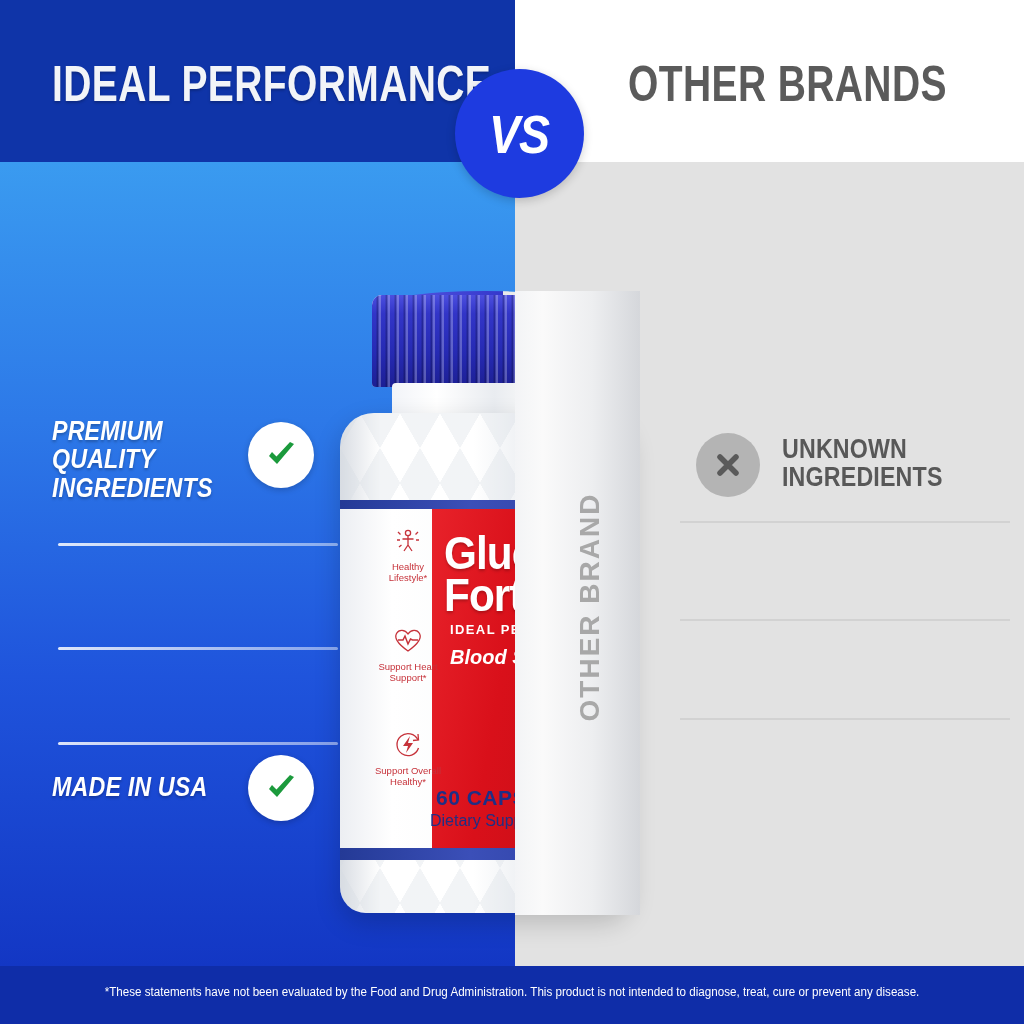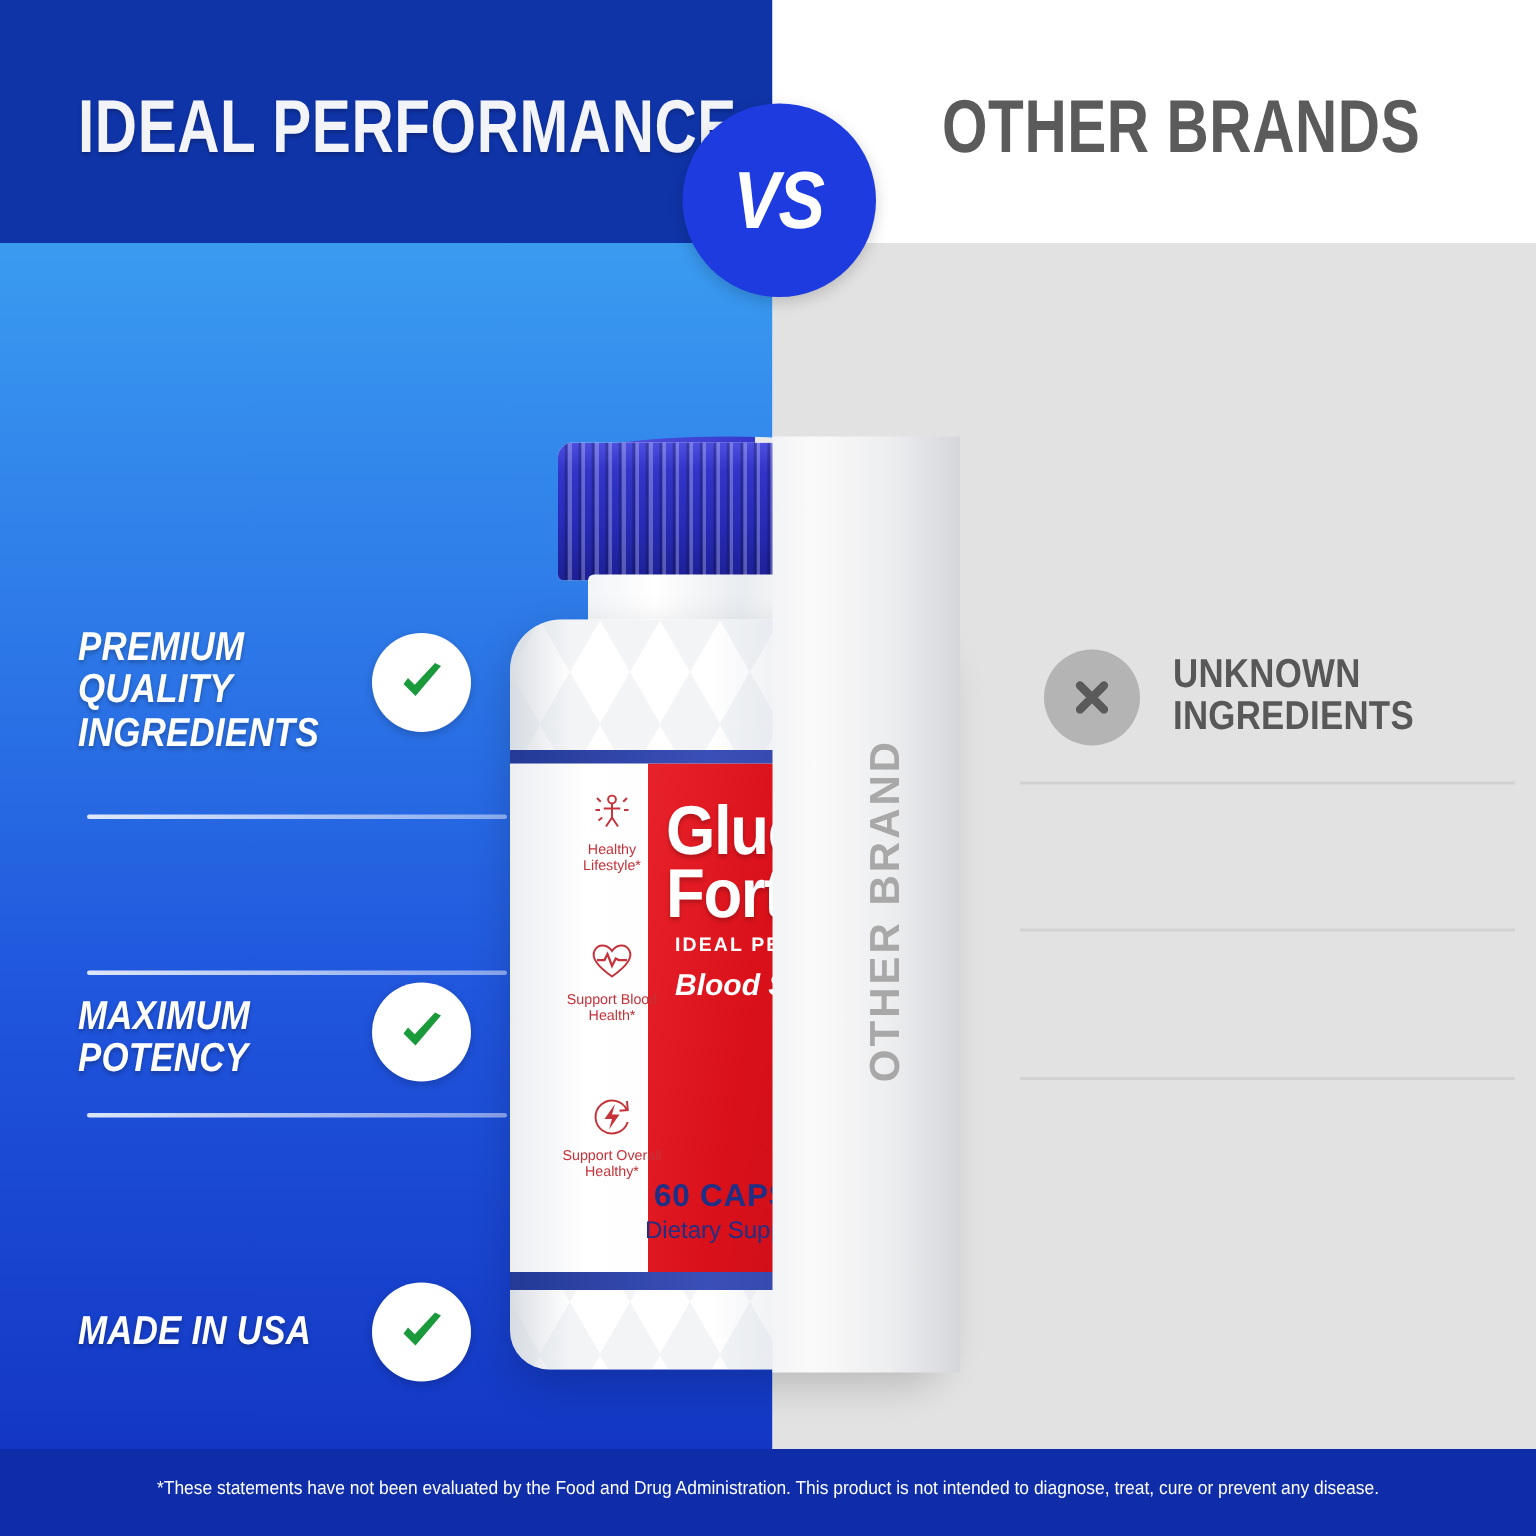--- a/index.html
+++ b/index.html
@@ -230,21 +230,21 @@
         <span class="cap2">Healthy Lifestyle*</span>
       </div>
 
       <div class="ficon" style="top:124px;">
         <span class="glyph">
           <svg width="34" height="32" viewBox="0 0 34 32" fill="none" stroke="#C6323A" stroke-width="1.3">
             <path d="M17 27 C7 20 3 14 5.5 9.5 C8 5 14 5.5 17 10 C20 5.5 26 5 28.5 9.5 C31 14 27 20 17 27 Z"></path>
             <path d="M7 16 H12 L14 12 L17 20 L19.5 15 L21.5 16 H27" stroke-width="1.5"></path>
           </svg>
         </span>
-        <span class="cap2">Support Blood Health*</span>
+        <span class="cap2">Support Heart Support*</span>
       </div>
 
       <div class="ficon" style="top:228px;">
         <span class="glyph">
           <svg width="32" height="32" viewBox="0 0 32 32" fill="none" stroke="#C6323A" stroke-width="1.3">
             <path d="M26 12 A11 11 0 1 0 26.5 20"></path>
             <path d="M26 6 L26.5 12 L21 12.5"></path>
             <path d="M18 8 L11 18 H16 L14 25 L21 15 H16 Z" fill="#C6323A" stroke="none"></path>
           </svg>
         </span>
@@ -262,28 +262,20 @@
     <div class="l-row">
       <div class="l-text" style="top:12px;">PREMIUM QUALITY INGREDIENTS</div>
       <div class="l-badge" style="top:17px;">
         <svg width="36" height="36" viewBox="0 0 36 36">
           <path d="M6 19 L14 27 L31 7 L27 5 L13.5 19.5 L9 15 Z" fill="#1B9A3C"></path>
         </svg>
       </div>
     </div>
     <div class="l-div" style="top:138px;"></div>
 
-    <div class="l-row">
-      <div class="l-text" style="top:158px;">MAXIMUM POTENCY</div>
-      <div class="l-badge" style="top:150px;">
-        <svg width="36" height="36" viewBox="0 0 36 36">
-          <path d="M6 19 L14 27 L31 7 L27 5 L13.5 19.5 L9 15 Z" fill="#1B9A3C"></path>
-        </svg>
-      </div>
-    </div>
     <div class="l-div" style="top:242px;"></div>
 
     <div class="l-row">
       <div class="l-text" style="top:268px;">MADE IN USA</div>
       <div class="l-badge" style="top:250px;">
         <svg width="36" height="36" viewBox="0 0 36 36">
           <path d="M6 19 L14 27 L31 7 L27 5 L13.5 19.5 L9 15 Z" fill="#1B9A3C"></path>
         </svg>
       </div>
     </div>

